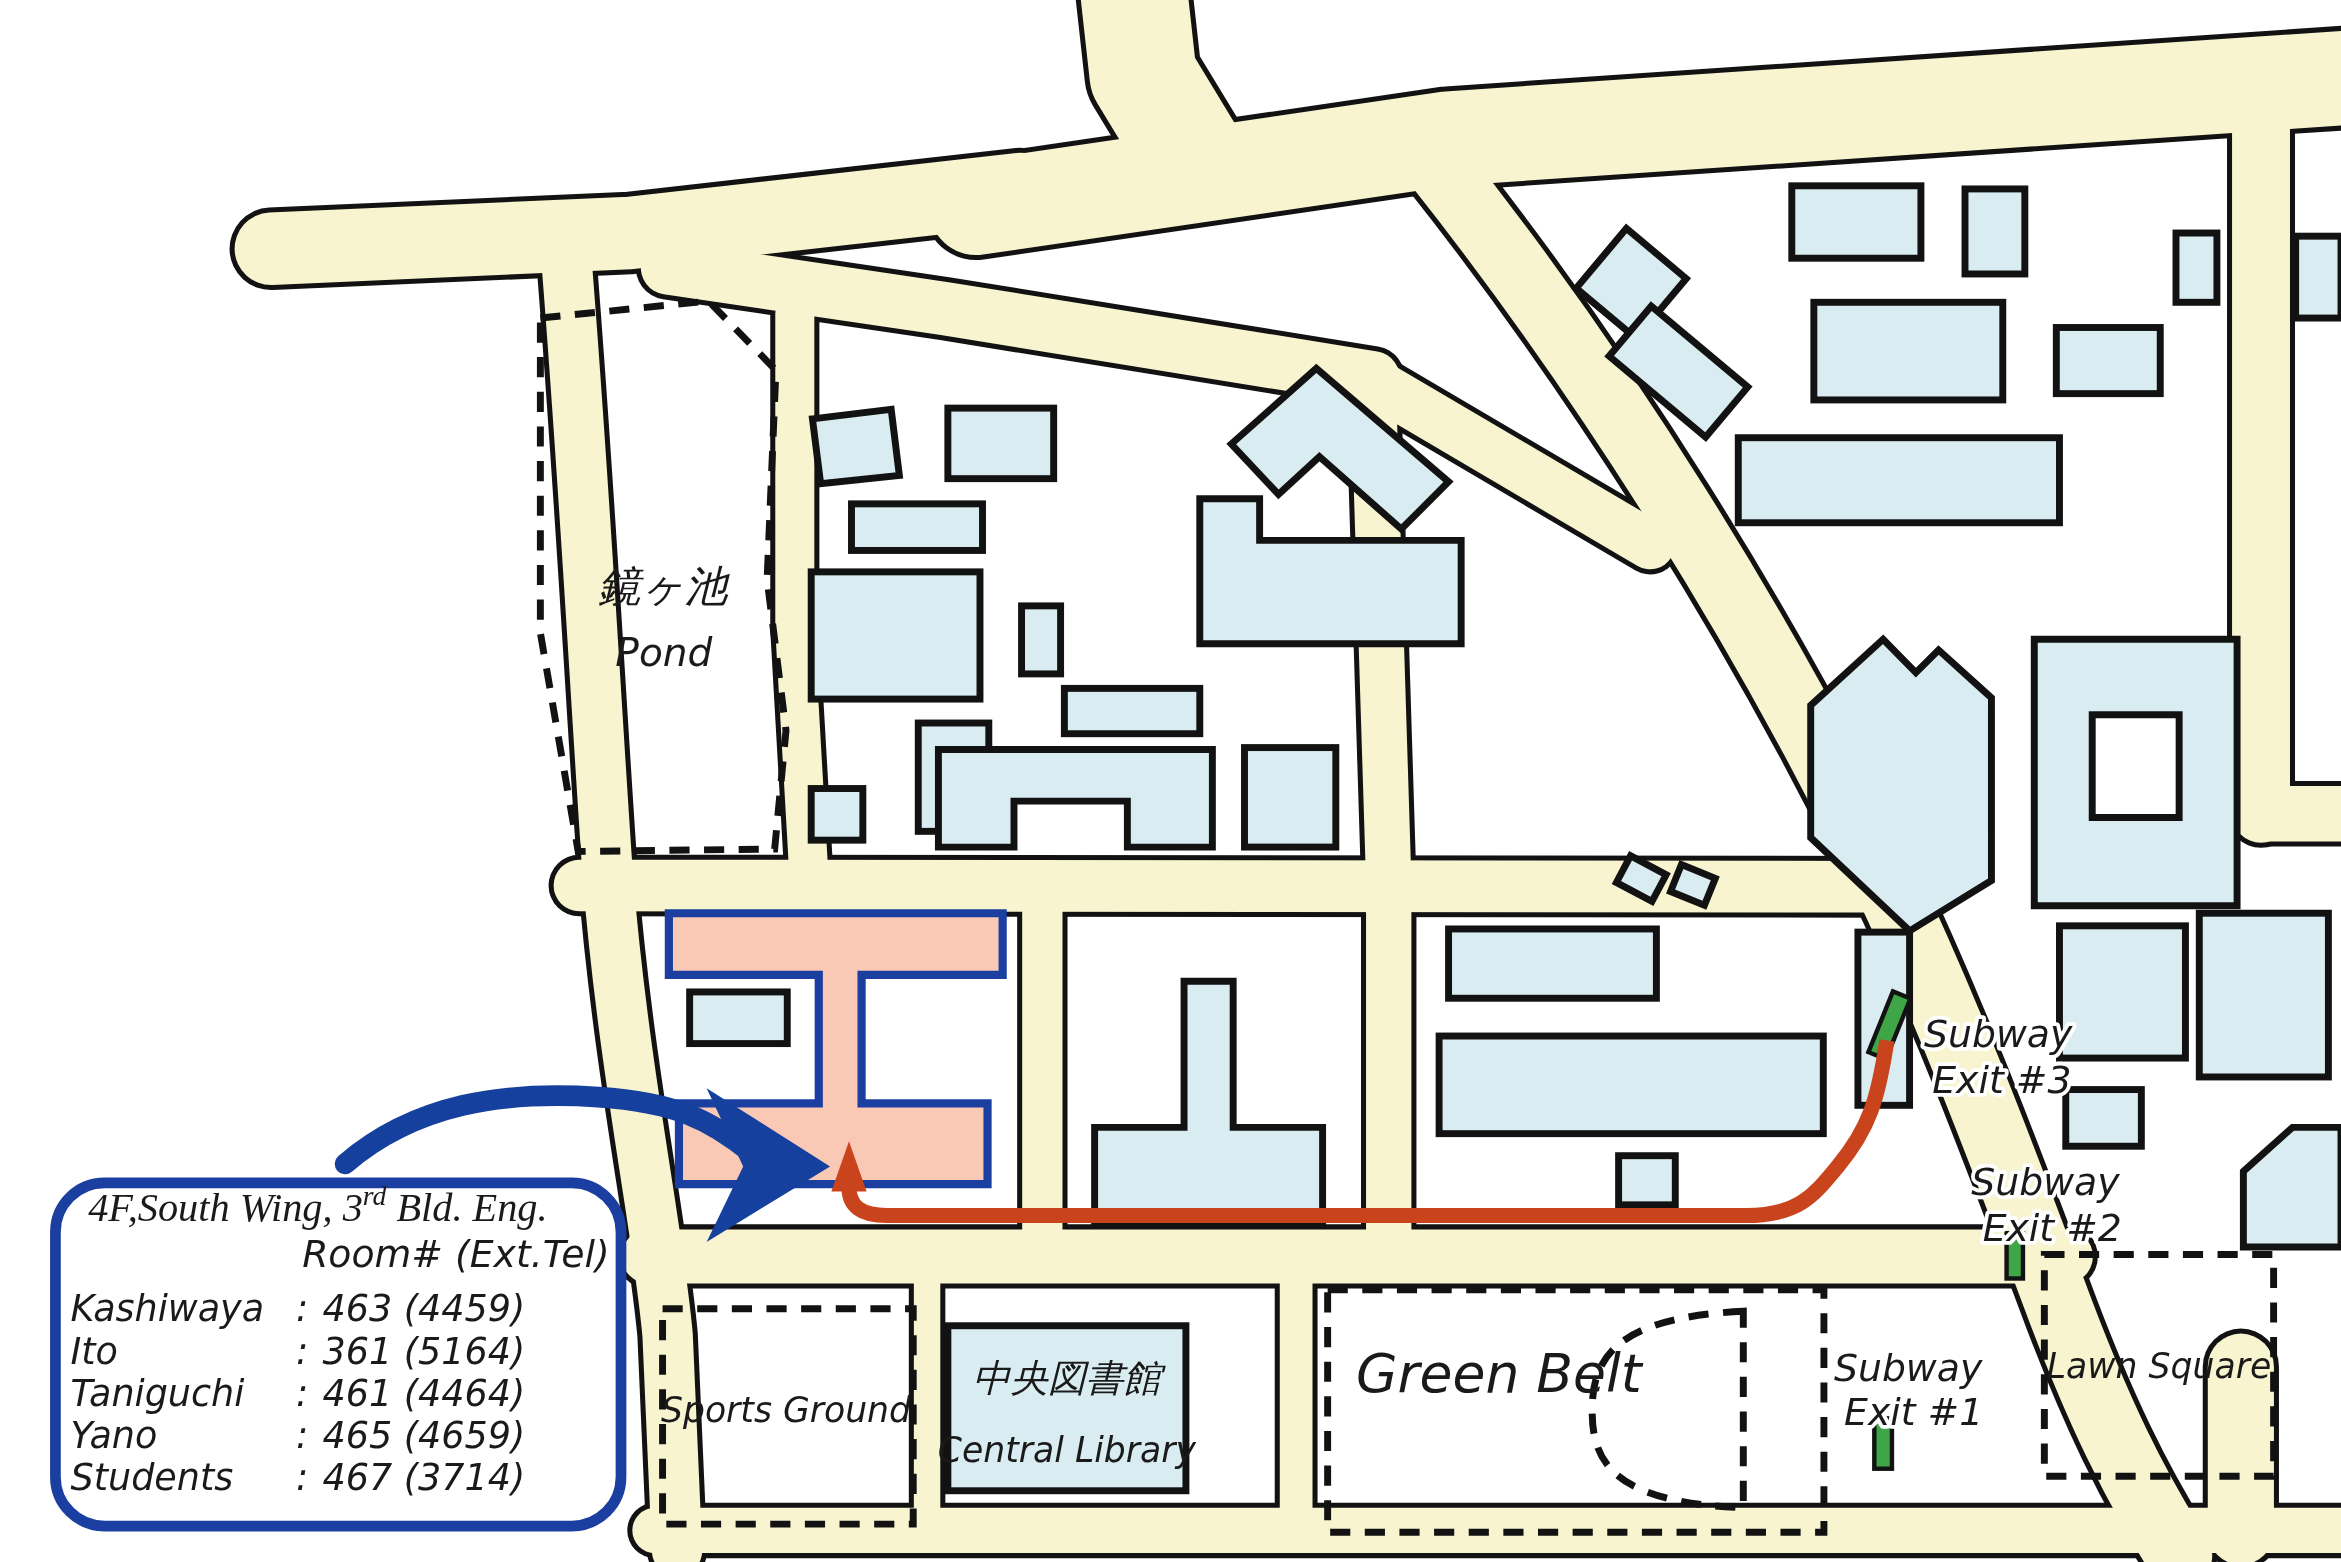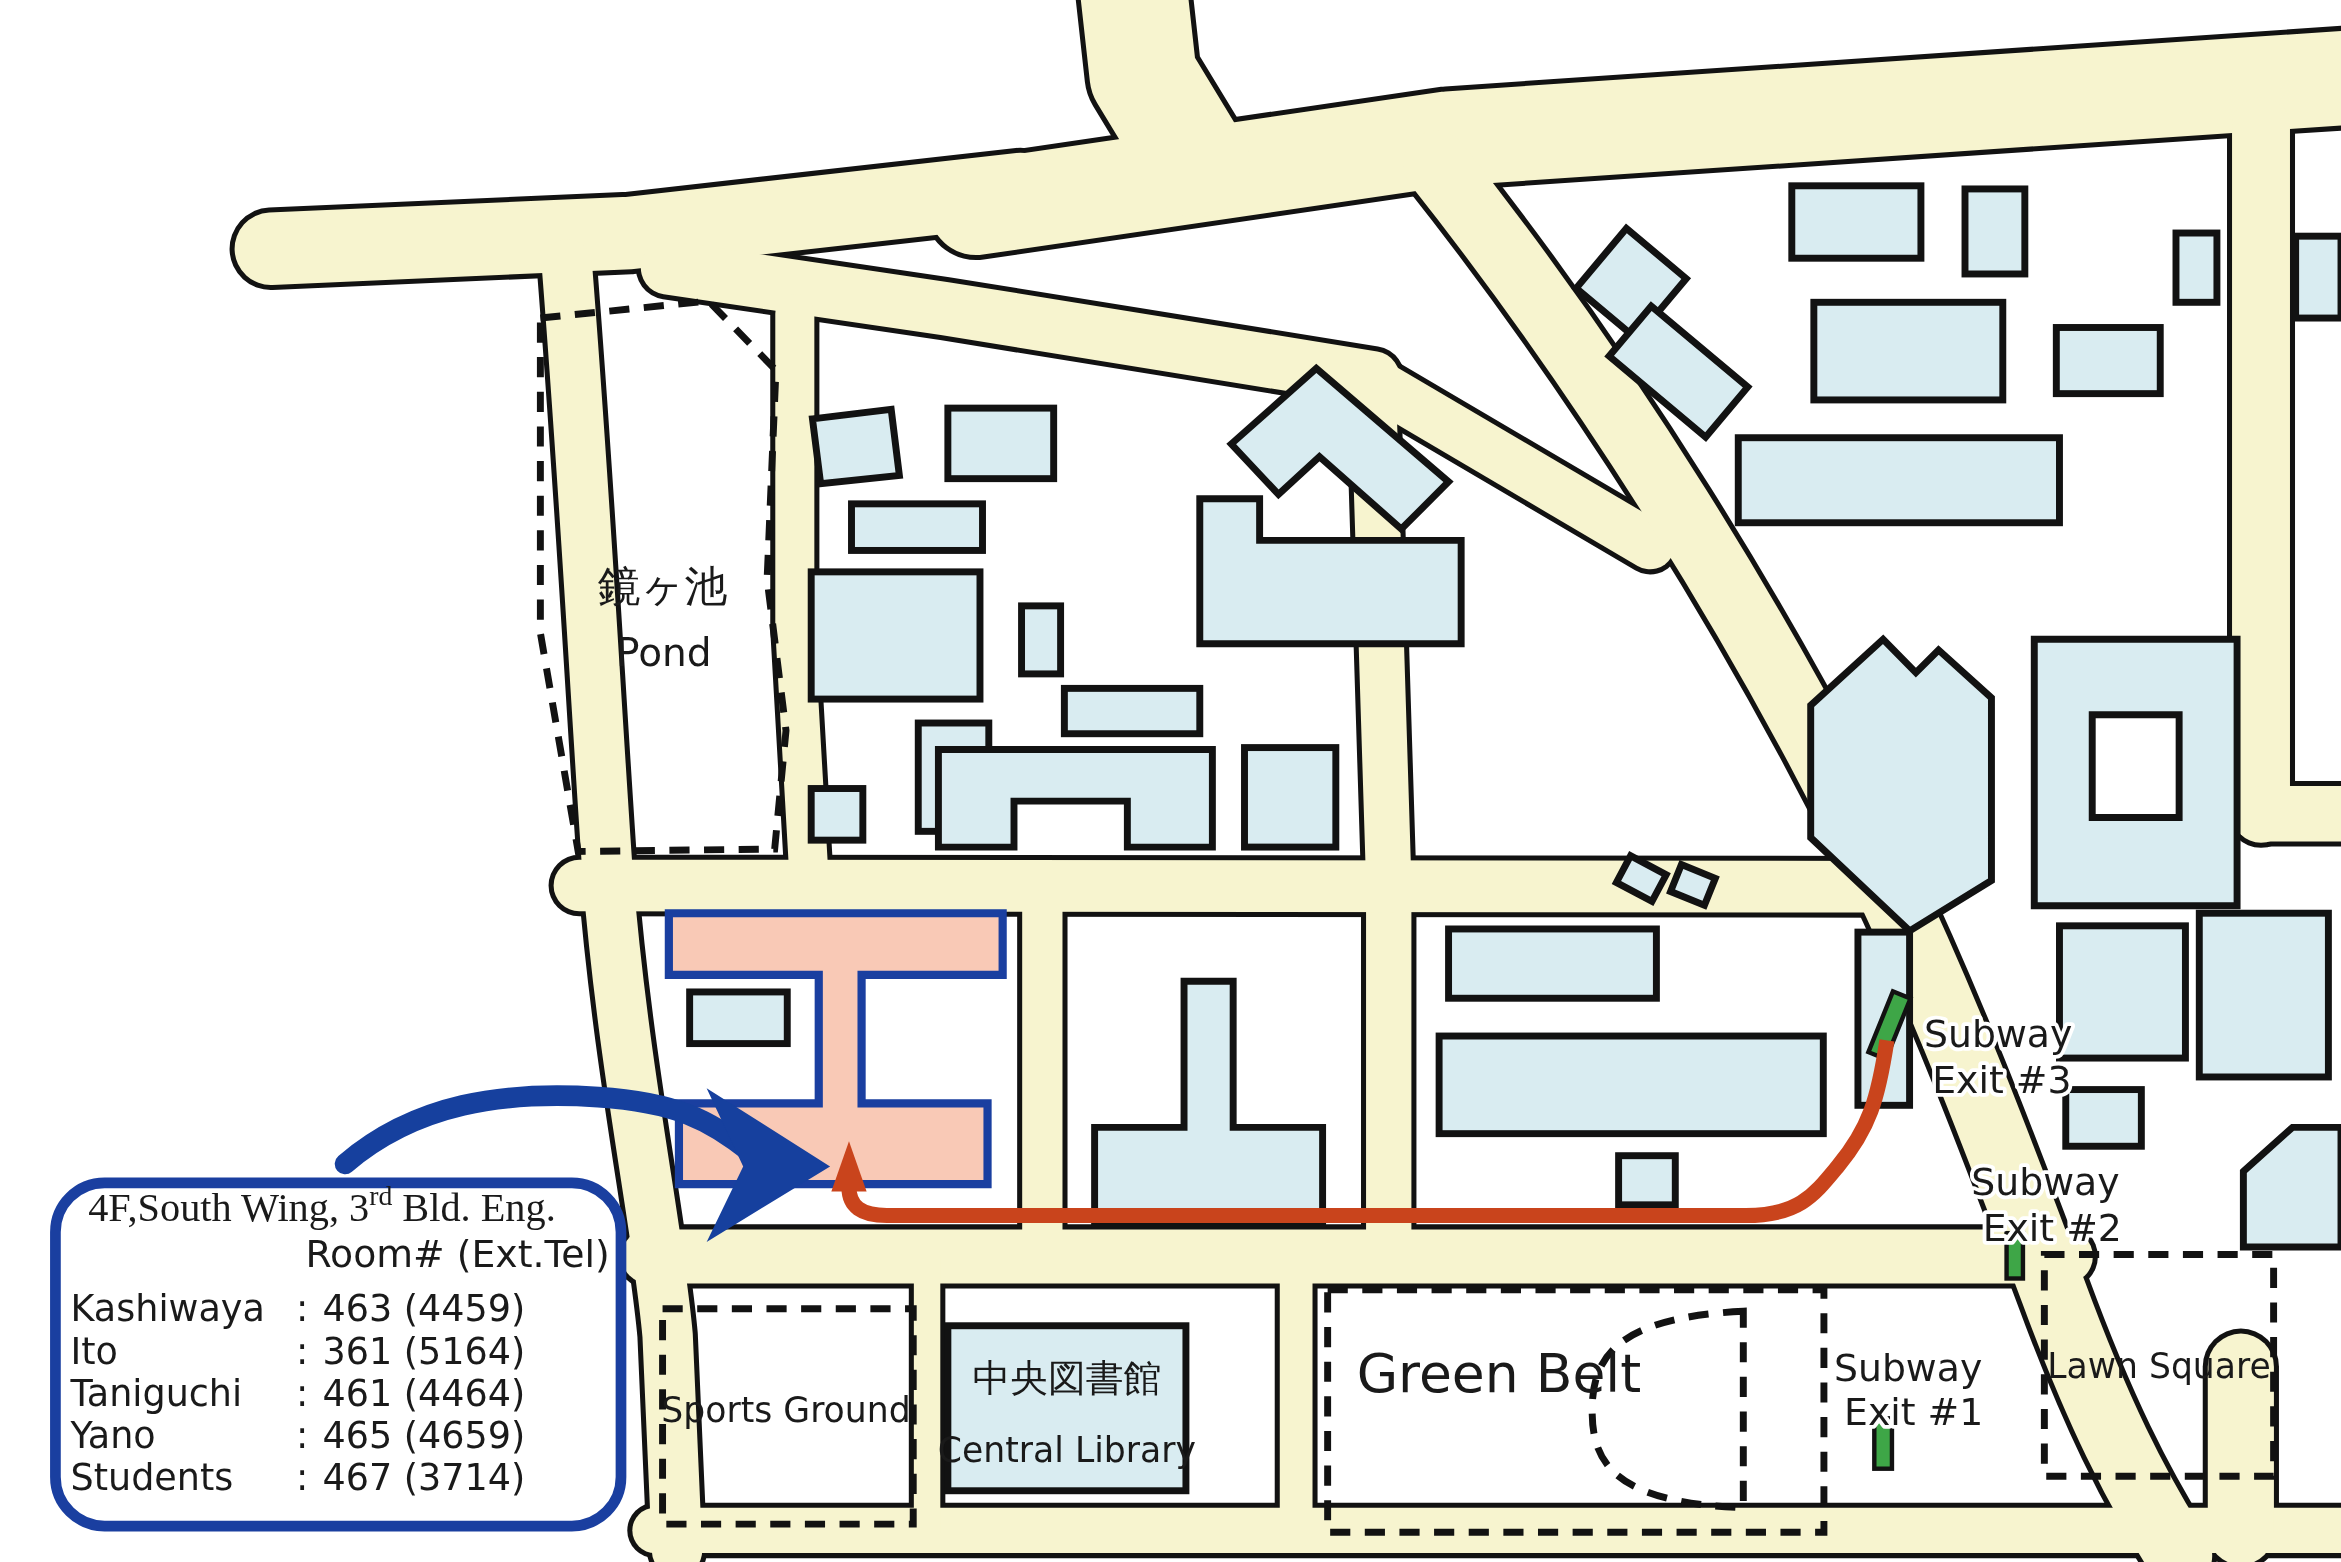--- a/index.html
+++ b/index.html
@@ -1,20 +1,20 @@
 <!DOCTYPE html>
 <html style="--road: #f7f4cf; --casing: #121212; --building: #d9ecf1; --highlight: #f9c9b6; --highlight_stroke: #1a3fa0; --route: #c9441c; --arrow: #16409e; --exit: #3ea647; --ink: #1a1a1a;font-size:10px"><head>
 <meta charset="utf-8">
 <style>
   :root{
     --road:#f7f4cf; --casing:#121212; --building:#d9ecf1; --highlight:#f9c9b6;
     --highlight_stroke:#1a3fa0; --route:#c9441c; --arrow:#16409e; --exit:#3ea647; --ink:#1a1a1a;
   }
   html,body{margin:0;padding:0;background:#fff;}
-  .stage{width:100%;max-width:2342px;}
+  .stage{width:100%;max-width:2342px;font-style:italic;}
   svg{display:block;width:100%;height:auto;background:#fff;font-family:"DejaVu Sans","Liberation Sans",sans-serif;}
   .rc{fill:none;stroke:var(--casing);stroke-linecap:round;stroke-linejoin:round;}
   .rf{fill:none;stroke:var(--road);stroke-linecap:round;stroke-linejoin:round;}
   .bld{fill:var(--building);stroke:var(--casing);stroke-width:11;}
   .dashed{fill:none;stroke:var(--casing);stroke-width:11;stroke-dasharray:32 23;}
   .lbl{fill:var(--ink);}
   .halo{paint-order:stroke;stroke:#ffffff;stroke-width:12;stroke-linejoin:round;}
   .hl{fill:var(--highlight);stroke:var(--highlight_stroke);stroke-width:13;}
   .exit{fill:var(--exit);stroke:var(--casing);stroke-width:7;}
   .routeln{fill:none;stroke:var(--route);stroke-width:24;stroke-linejoin:round;}

